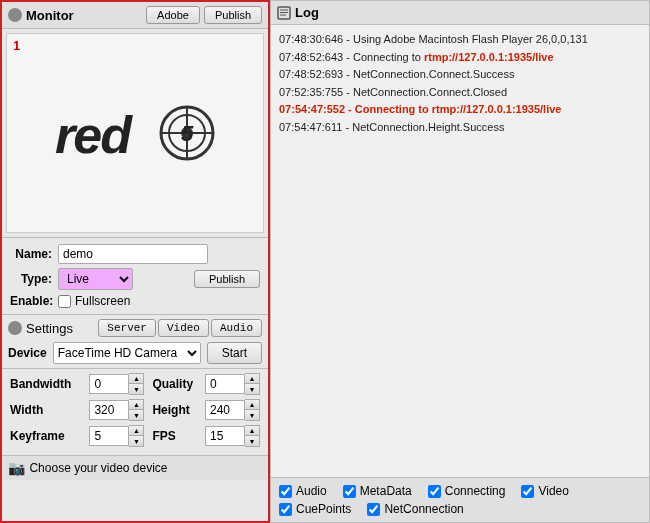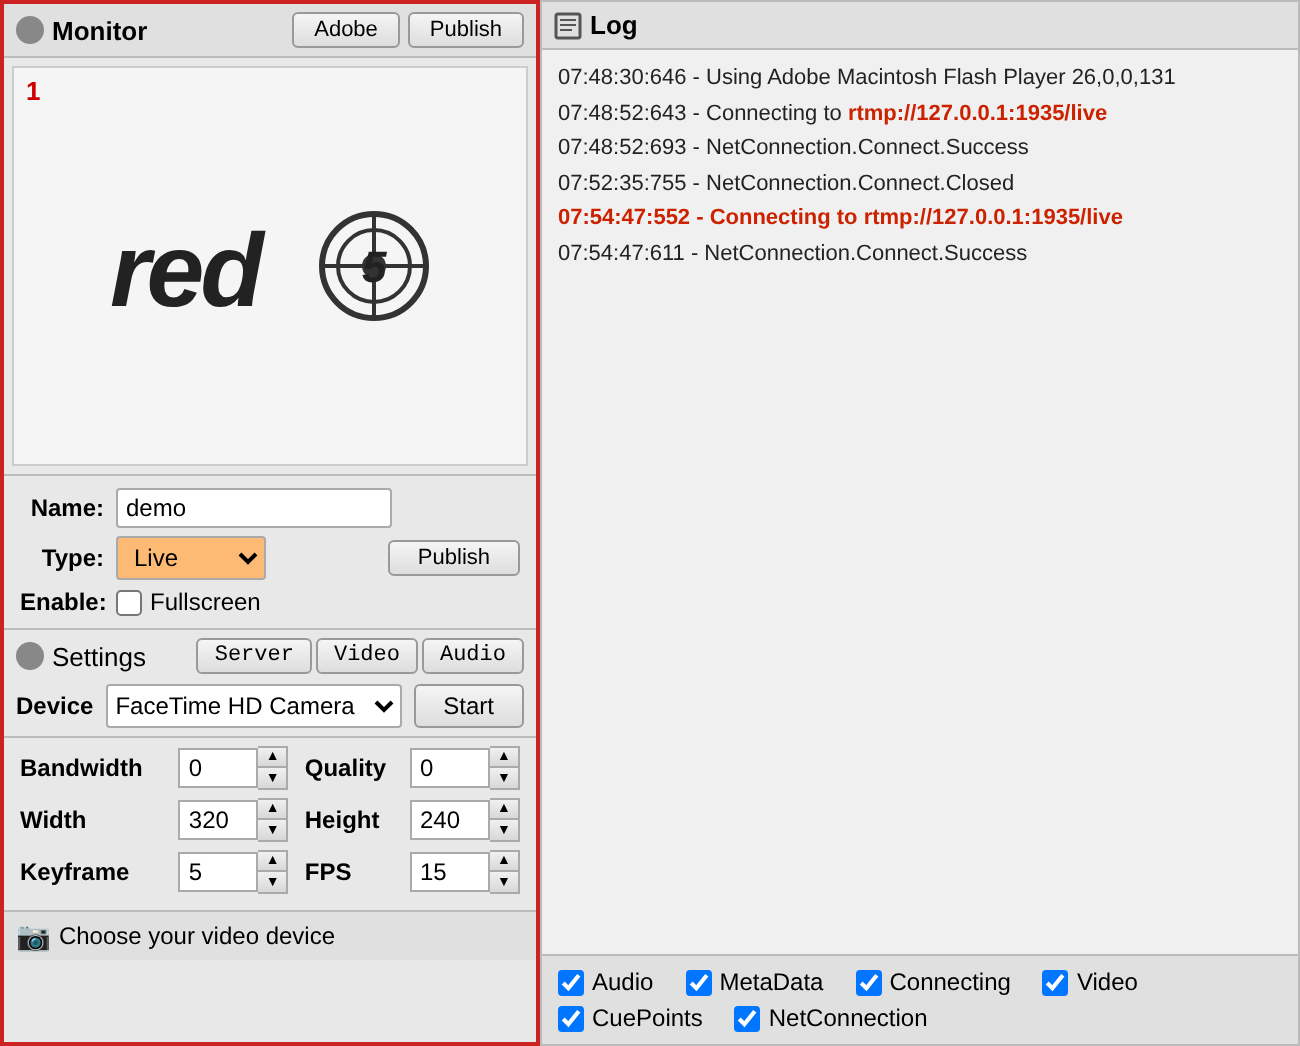--- a/index.html
+++ b/index.html
@@ -108,27 +108,27 @@
     }
 
     .form-input {
       border: 1px solid #aaa;
       padding: 2px 4px;
       font-size: 12px;
       background: white;
       border-radius: 2px;
     }
 
-    .name-input { width: 138px; }
+    .name-input { width: 150px; }
 
     .type-select {
       border: 1px solid #aaa;
       padding: 2px 4px;
       font-size: 12px;
-      background: #fdba74;
+      background: #f0abfc;
       border-radius: 2px;
       width: 75px;
       cursor: pointer;
     }
 
     .checkbox-row {
       display: flex;
       align-items: center;
       gap: 4px;
     }
@@ -471,21 +471,21 @@
     </svg>
     <span class="log-title">Log</span>
   </div>
 
   <div class="log-content">
     <div class="log-line">07:48:30:646 - Using Adobe Macintosh Flash Player 26,0,0,131</div>
     <div class="log-line">07:48:52:643 - Connecting to <span style="color:#cc2200;font-weight:bold;">rtmp://127.0.0.1:1935/live</span></div>
     <div class="log-line">07:48:52:693 - NetConnection.Connect.Success</div>
     <div class="log-line">07:52:35:755 - NetConnection.Connect.Closed</div>
     <div class="log-line highlight">07:54:47:552 - Connecting to <span>rtmp://127.0.0.1:1935/live</span></div>
-    <div class="log-line">07:54:47:611 - NetConnection.Connect.Success</div>
+    <div class="log-line">07:54:47:611 - NetConnection.Height.Success</div>
   </div>
 
   <div class="log-footer">
     <div class="checkbox-item">
       <input type="checkbox" checked="" style="">
       <span>Audio</span>
     </div>
     <div class="checkbox-item">
       <input type="checkbox" checked="" style="">
       <span>MetaData</span>

